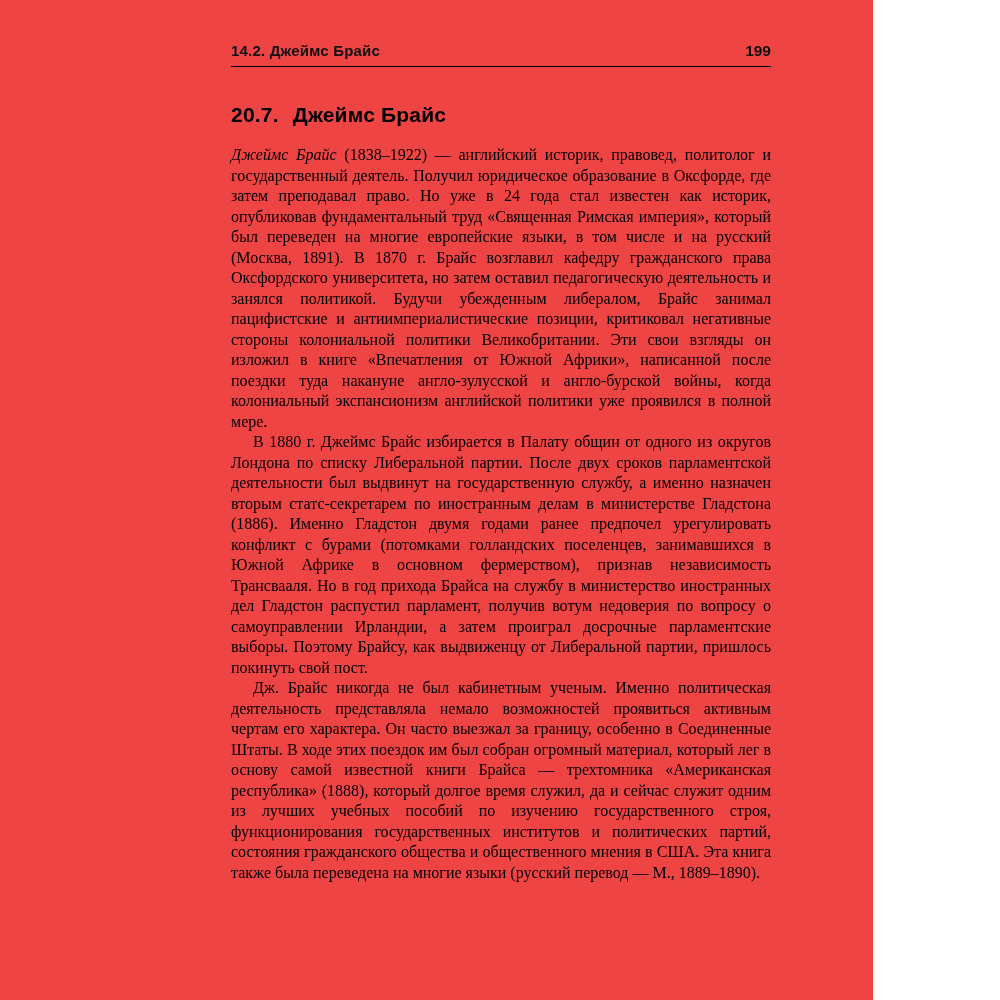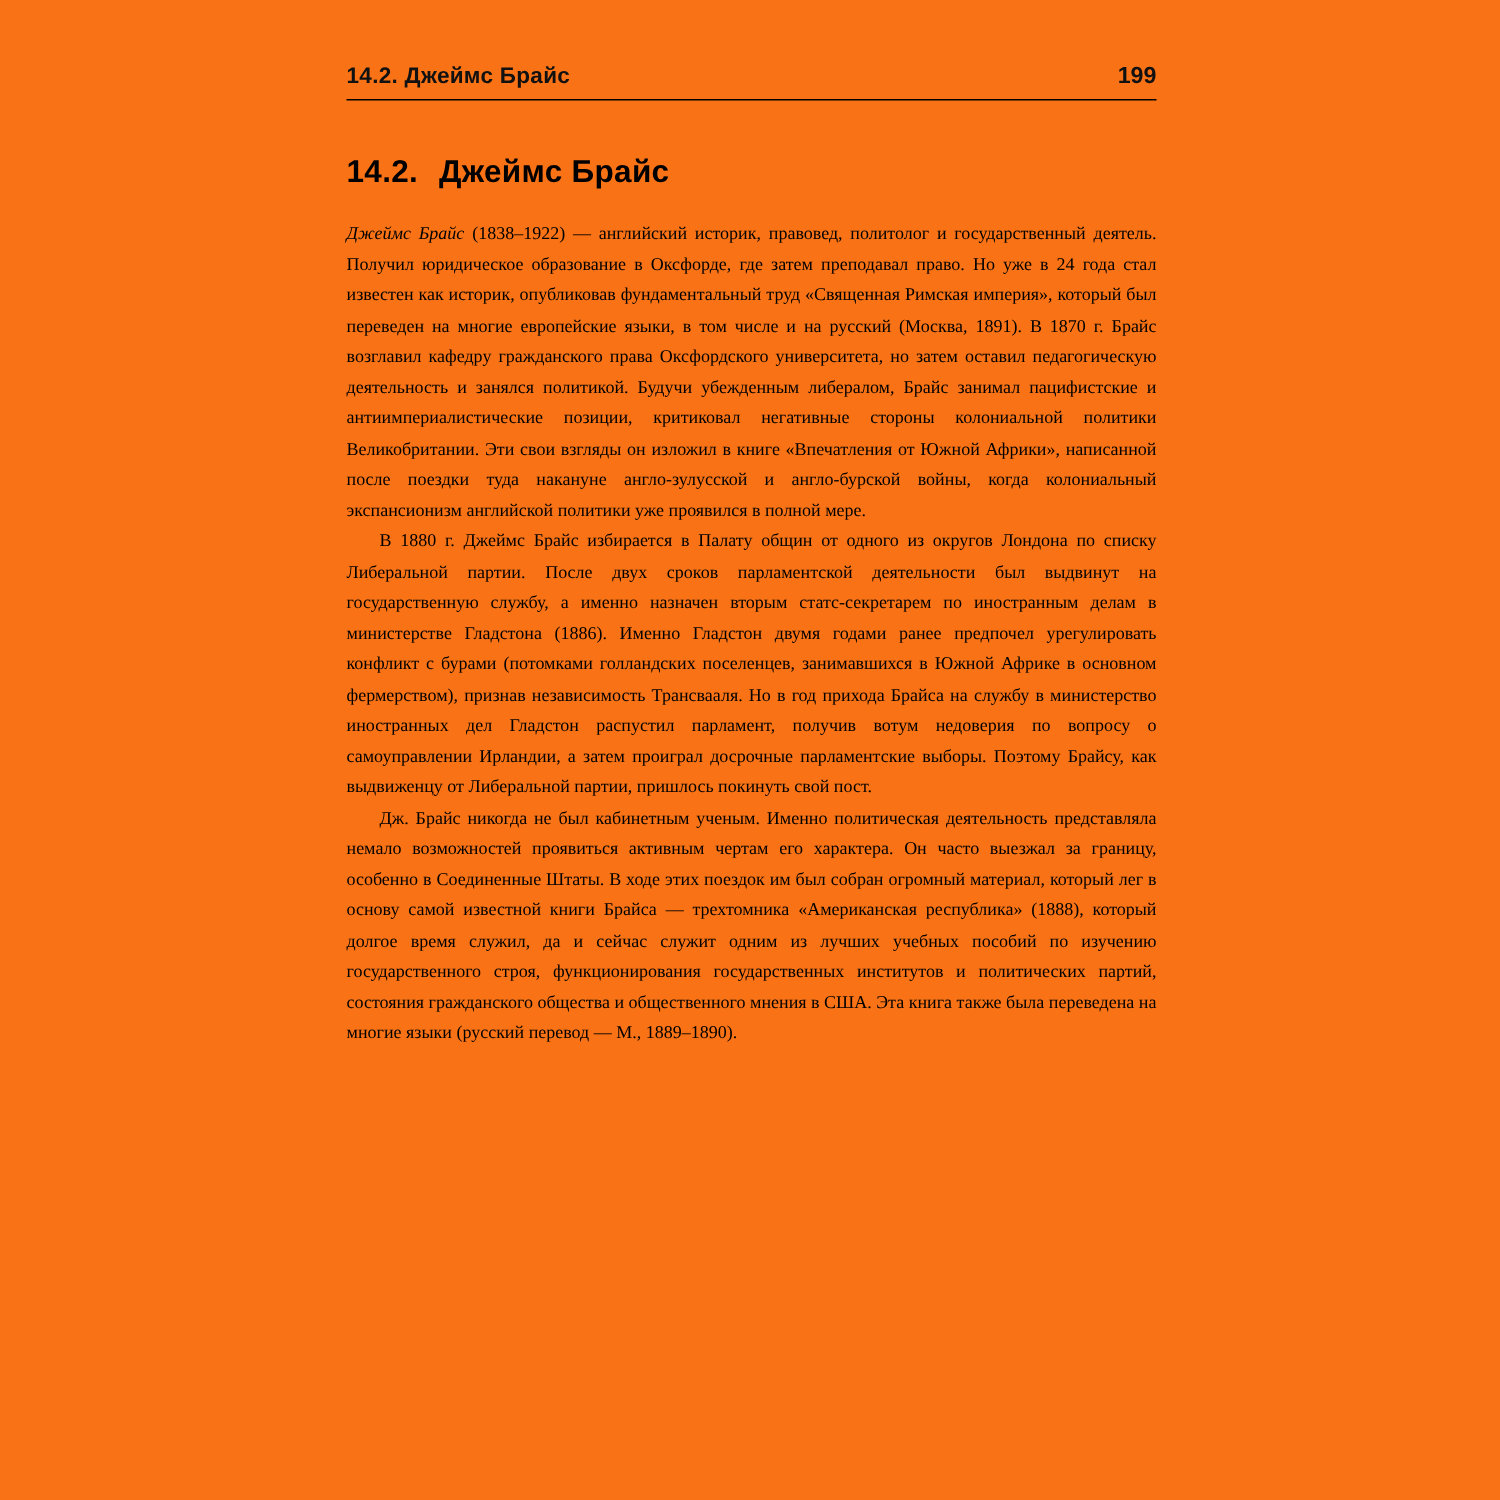--- a/index.html
+++ b/index.html
@@ -5,23 +5,23 @@
   html, body {
     margin: 0;
     padding: 0;
     background: #ffffff;
     width: 1000px;
     height: 1000px;
     overflow: hidden;
   }
   .sheet {
     position: relative;
-    width: 1000px;
+    width: 873px;
     height: 1000px;
-    background: #f97316;
+    background: #ef4444;
     color: #000000;
   }
   .content {
     position: absolute;
     left: 231px;
     top: 42px;
     width: 540px;
   }
   .page-header {
     display: flex;
@@ -47,21 +47,21 @@
     font-weight: bold;
     color: #000000;
     letter-spacing: 0.2px;
   }
   .section-heading .section-number {
     margin-right: 14px;
   }
   .body-text {
     margin-top: 18px;
     font-family: "Liberation Serif", serif;
-    font-size: 12px;
+    font-size: 16px;
     line-height: 20.5px;
     text-align: justify;
     color: #000000;
   }
   .body-text p {
     margin: 0;
     hyphens: auto;
     -webkit-hyphens: auto;
   }
   .body-text p.indent {
@@ -76,21 +76,21 @@
 
 <div class="sheet">
   <div class="content">
 
     <div class="page-header">
       <span class="running-head">14.2. Джеймс Брайс</span>
       <span class="page-number">199</span>
     </div>
 
     <h2 class="section-heading">
-      <span class="section-number">14.2.</span><span>Джеймс Брайс</span>
+      <span class="section-number">20.7.</span><span>Джеймс Брайс</span>
     </h2>
 
     <div class="body-text">
       <p><em class="lead-italic">Джеймс Брайс</em><span> (1838–1922) — английский историк, правовед, политолог и государственный деятель. Получил юридическое образование в Оксфорде, где затем преподавал право. Но уже в 24 года стал известен как историк, опубликовав фундаментальный труд «Священная Римская империя», который был переведен на многие европейские языки, в том числе и на русский (Москва, 1891). В 1870 г. Брайс возглавил кафедру гражданского права Оксфордского университета, но затем оставил педагогическую деятельность и занялся политикой. Будучи убежденным либералом, Брайс занимал пацифистские и антиимпериалистические позиции, критиковал негативные стороны колониальной политики Великобритании. Эти свои взгляды он изложил в книге «Впечатления от Южной Африки», написанной после поездки туда накануне англо-зулусской и англо-бурской войны, когда колониальный экспансионизм английской политики уже проявился в полной мере.</span></p>
       <p class="indent">В 1880 г. Джеймс Брайс избирается в Палату общин от одного из округов Лондона по списку Либеральной партии. После двух сроков парламентской деятельности был выдвинут на государственную службу, а именно назначен вторым статс-секретарем по иностранным делам в министерстве Гладстона (1886). Именно Гладстон двумя годами ранее предпочел урегулировать конфликт с бурами (потомками голландских поселенцев, занимавшихся в Южной Африке в основном фермерством), признав независимость Трансвааля. Но в год прихода Брайса на службу в министерство иностранных дел Гладстон распустил парламент, получив вотум недоверия по вопросу о самоуправлении Ирландии, а затем проиграл досрочные парламентские выборы. Поэтому Брайсу, как выдвиженцу от Либеральной партии, пришлось покинуть свой пост.</p>
       <p class="indent">Дж. Брайс никогда не был кабинетным ученым. Именно политическая деятельность представляла немало возможностей проявиться активным чертам его характера. Он часто выезжал за границу, особенно в Соединенные Штаты. В ходе этих поездок им был собран огромный материал, который лег в основу самой известной книги Брайса — трехтомника «Американская республика» (1888), который долгое время служил, да и сейчас служит одним из лучших учебных пособий по изучению государственного строя, функционирования государственных институтов и политических партий, состояния гражданского общества и общественного мнения в США. Эта книга также была переведена на многие языки (русский перевод — М., 1889–1890).</p>
     </div>
 
   </div>
 </div>

